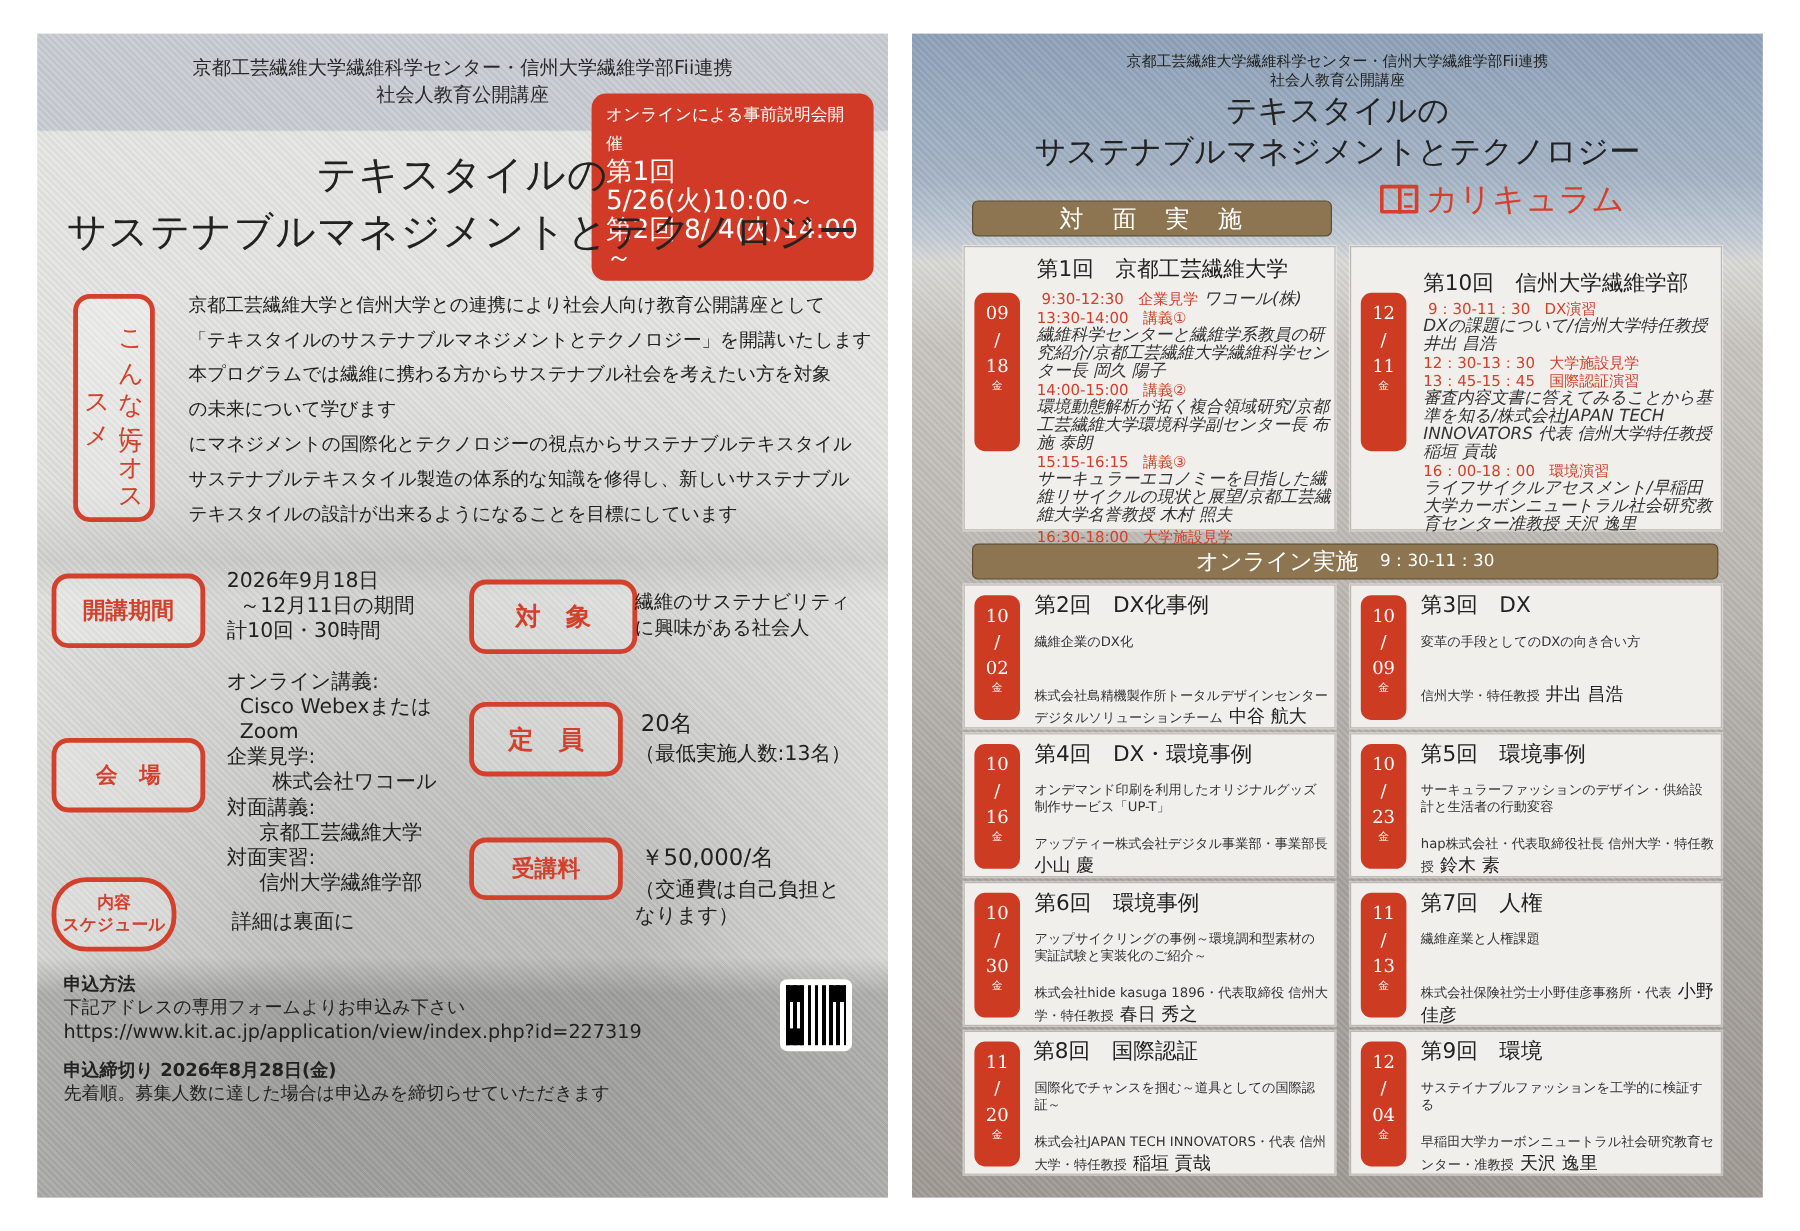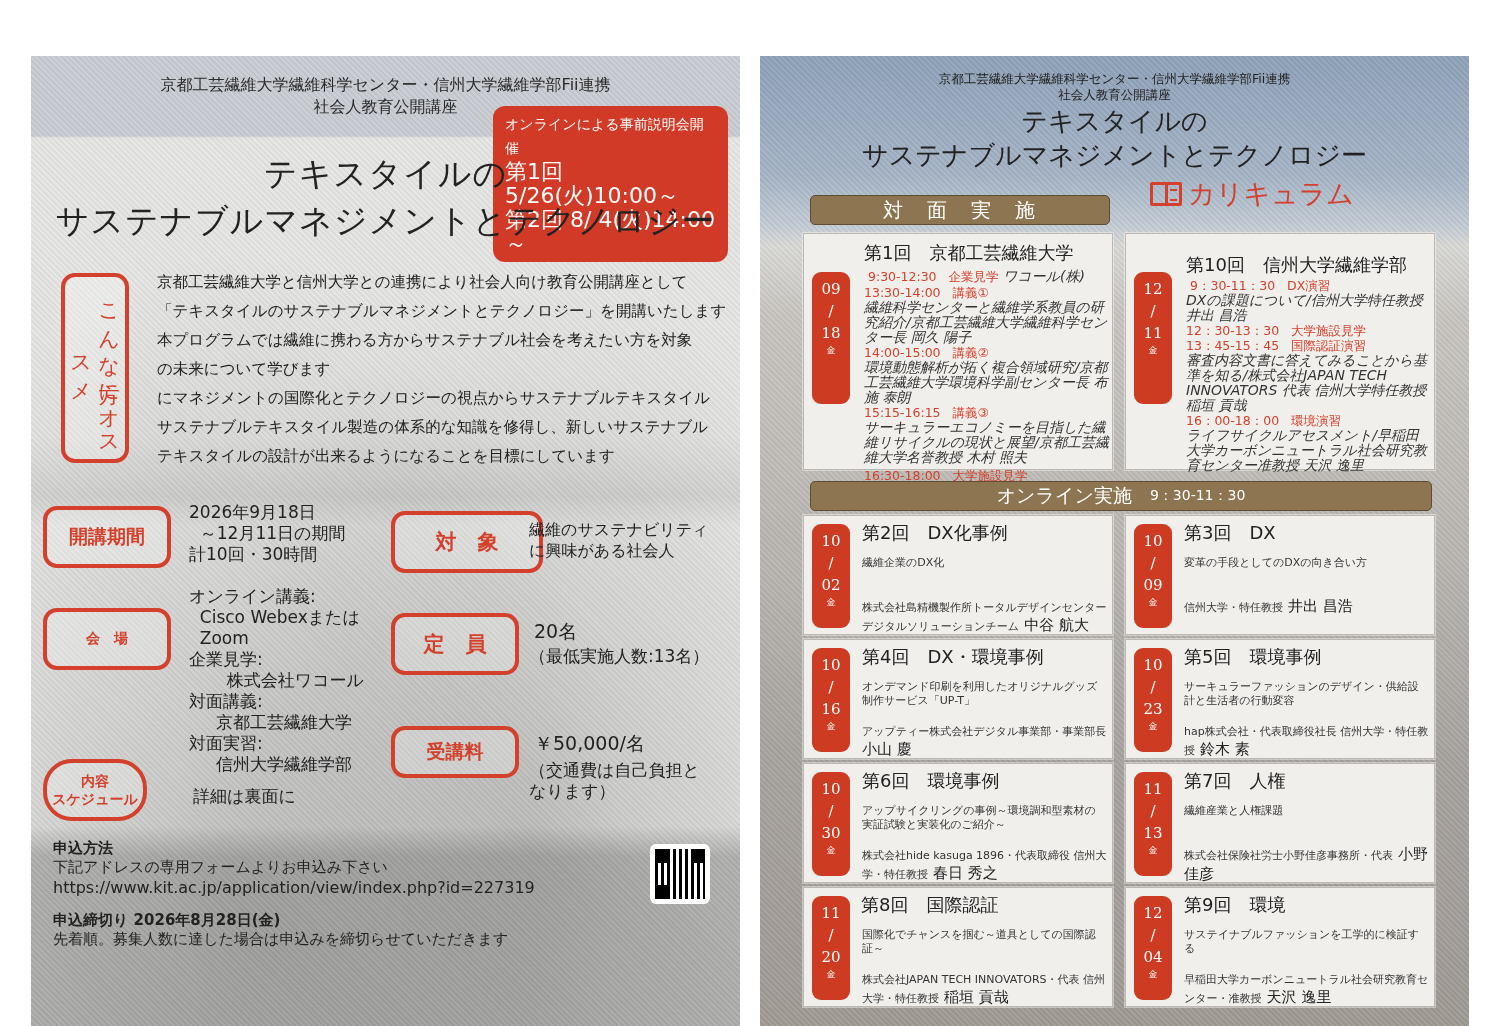--- a/index.html
+++ b/index.html
@@ -1,20 +1,20 @@
 <!DOCTYPE html>
 <html><head>
 <meta charset="utf-8">
 <style>
   * { box-sizing: border-box; margin: 0; padding: 0; }
   body {
     width: 1500px; height: 1026px; background: #ffffff; position: relative; overflow: hidden;
     font-family: "DejaVu Sans", "Liberation Sans", sans-serif; color: #2b2b2b;
   }
-  .page { position: absolute; top: 28px; height: 970px; overflow: hidden; margin-top: 28px; }
+  .page { position: absolute; top: 28px; height: 970px; overflow: hidden; }
   #page-left { left: 31px; width: 709px;
     background:
       radial-gradient(ellipse at 30% 90%, rgba(120,120,120,.35), transparent 55%),
       radial-gradient(ellipse at 70% 80%, rgba(110,110,110,.3), transparent 50%),
       linear-gradient(180deg, #c9ccd2 0px, #c9ccd2 80px, #e6e6e4 82px, #e4e4e2 380px, #d6d6d4 440px, #e8e8e6 470px, #e6e6e4 770px, #b8b8b6 800px, #b4b4b2 970px);
   }
   #page-right { left: 760px; width: 709px;
     background:
       linear-gradient(180deg, #8fa2b9 0px, #a5b4c6 120px, #c3ccd5 170px, #d9d9d6 190px, #c8c5c0 260px, #b9b6b1 500px, #a7a39f 700px, #a09a95 970px);
   }
@@ -90,25 +90,25 @@
     <div class="body-text">にマネジメントの国際化とテクノロジーの視点からサステナブルテキスタイル</div>
     <div class="body-text">サステナブルテキスタイル製造の体系的な知識を修得し、新しいサステナブル</div>
     <div class="body-text">テキスタイルの設計が出来るようになることを目標にしています</div>
   </div>
 
   <div class="abs outline-box" style="left:12px;top:450px;width:128px;height:62px;font-size:19px;">開講期間</div>
   <div class="abs info-text" style="left:158px;top:446px;">2026年9月18日
   ～12月11日の期間
 計10回・30時間</div>
 
-  <div class="abs outline-box" style="left:360px;top:455px;width:152px;height:62px;font-size:21px;">対　象</div>
+  <div class="abs outline-box" style="left:360px;top:455px;width:140px;height:62px;font-size:21px;">対　象</div>
   <div class="abs info-text" style="left:498px;top:463px;font-size:16px;">繊維のサステナビリティ
 に興味がある社会人</div>
 
-  <div class="abs outline-box" style="left:12px;top:552px;width:128px;height:62px;font-size:14px;">会　場</div>
+  <div class="abs outline-box" style="left:12px;top:587px;width:128px;height:62px;font-size:18px;">会　場</div>
   <div class="abs info-text" style="left:158px;top:530px;">オンライン講義:
   Cisco Webexまたは
   Zoom
 企業見学:
        株式会社ワコール
 対面講義:
      京都工芸繊維大学
 対面実習:
      信州大学繊維学部</div>
 

